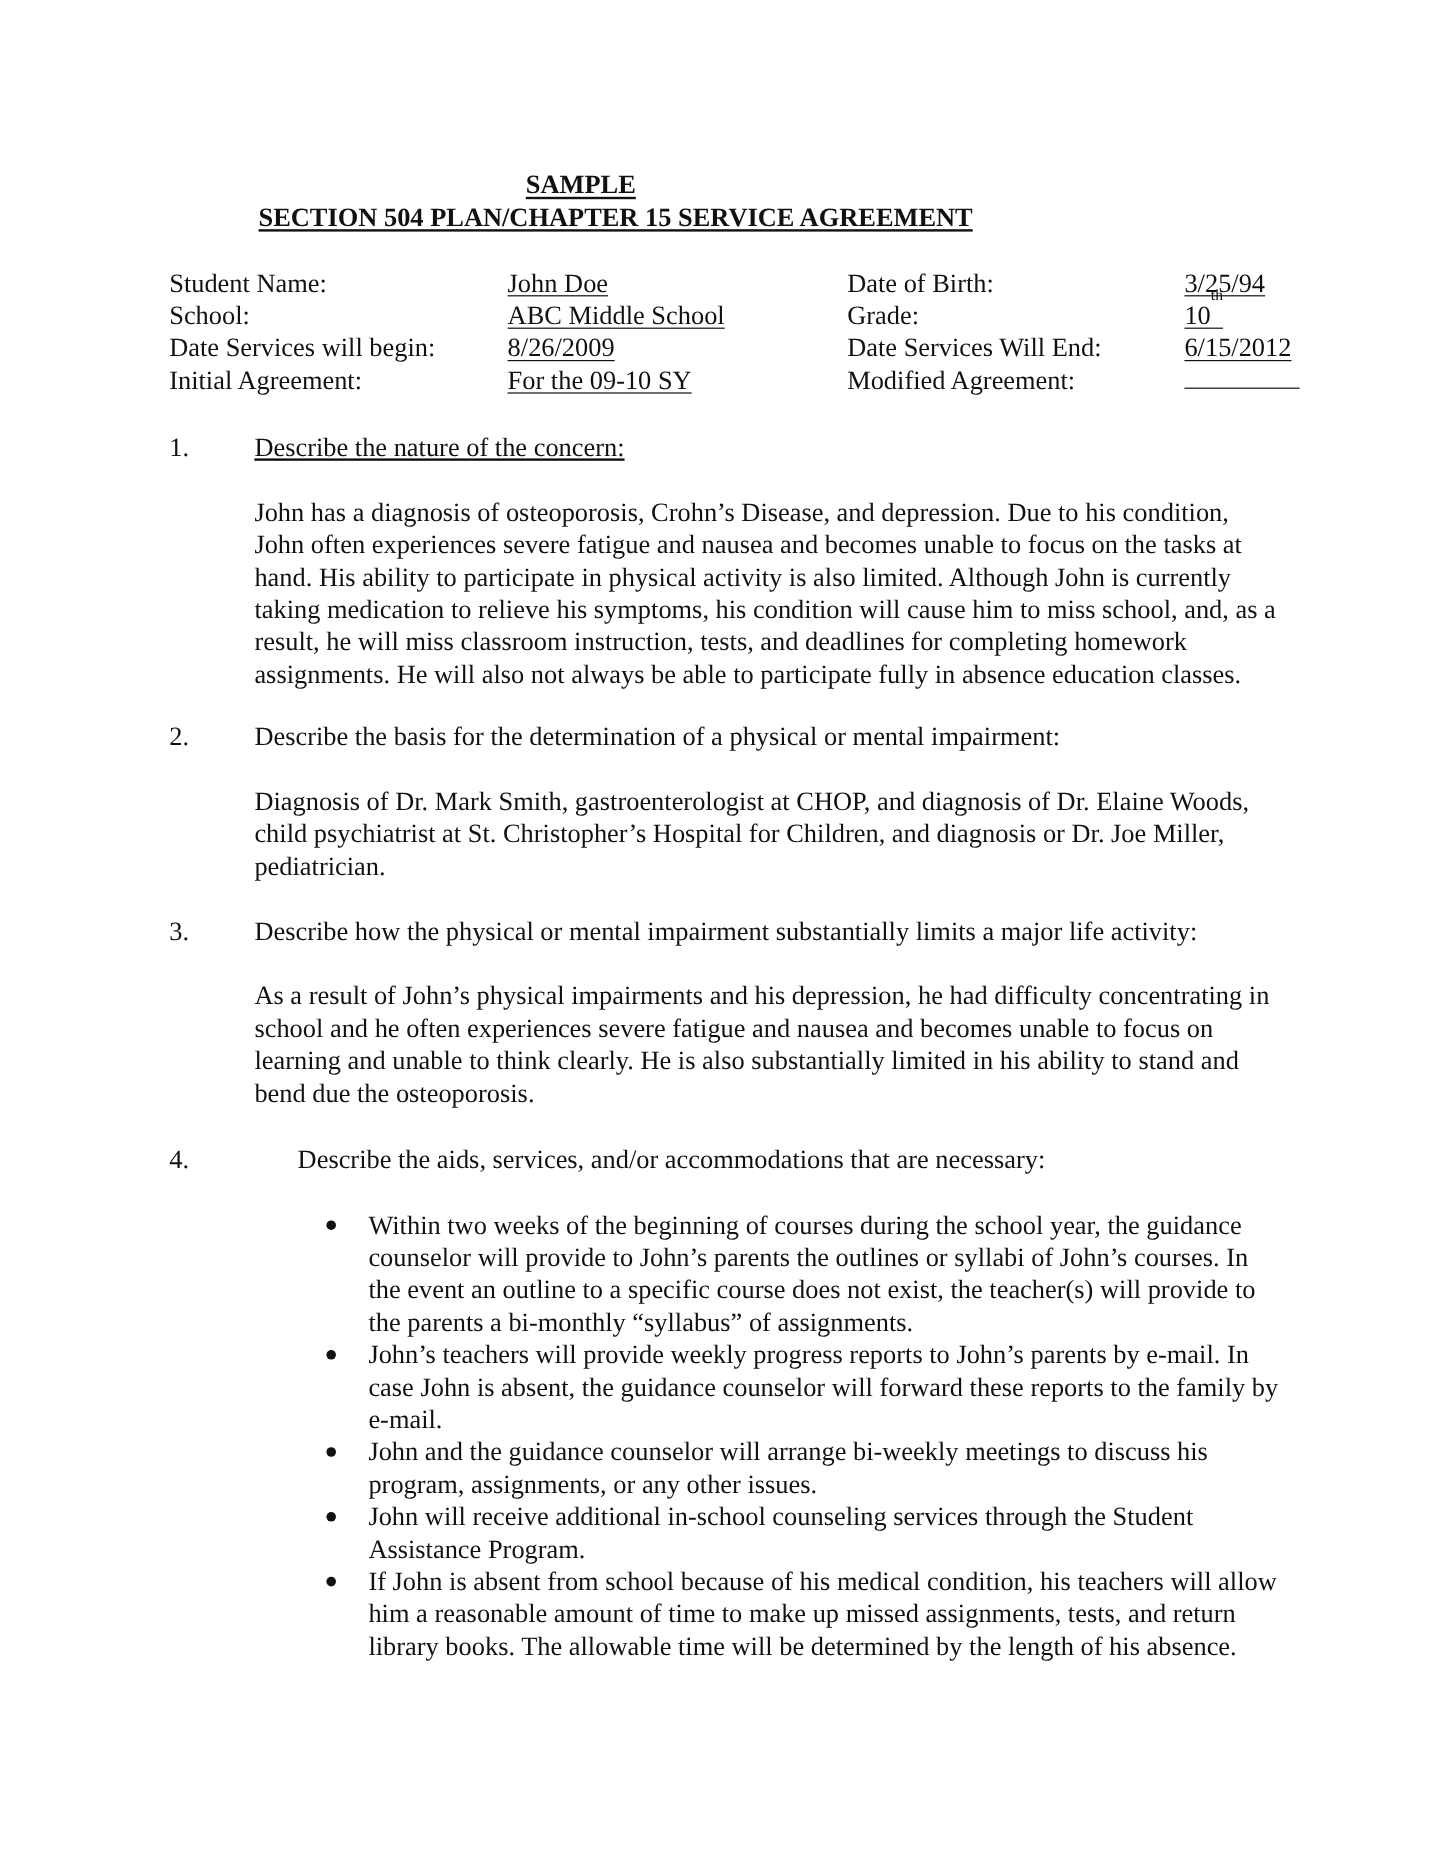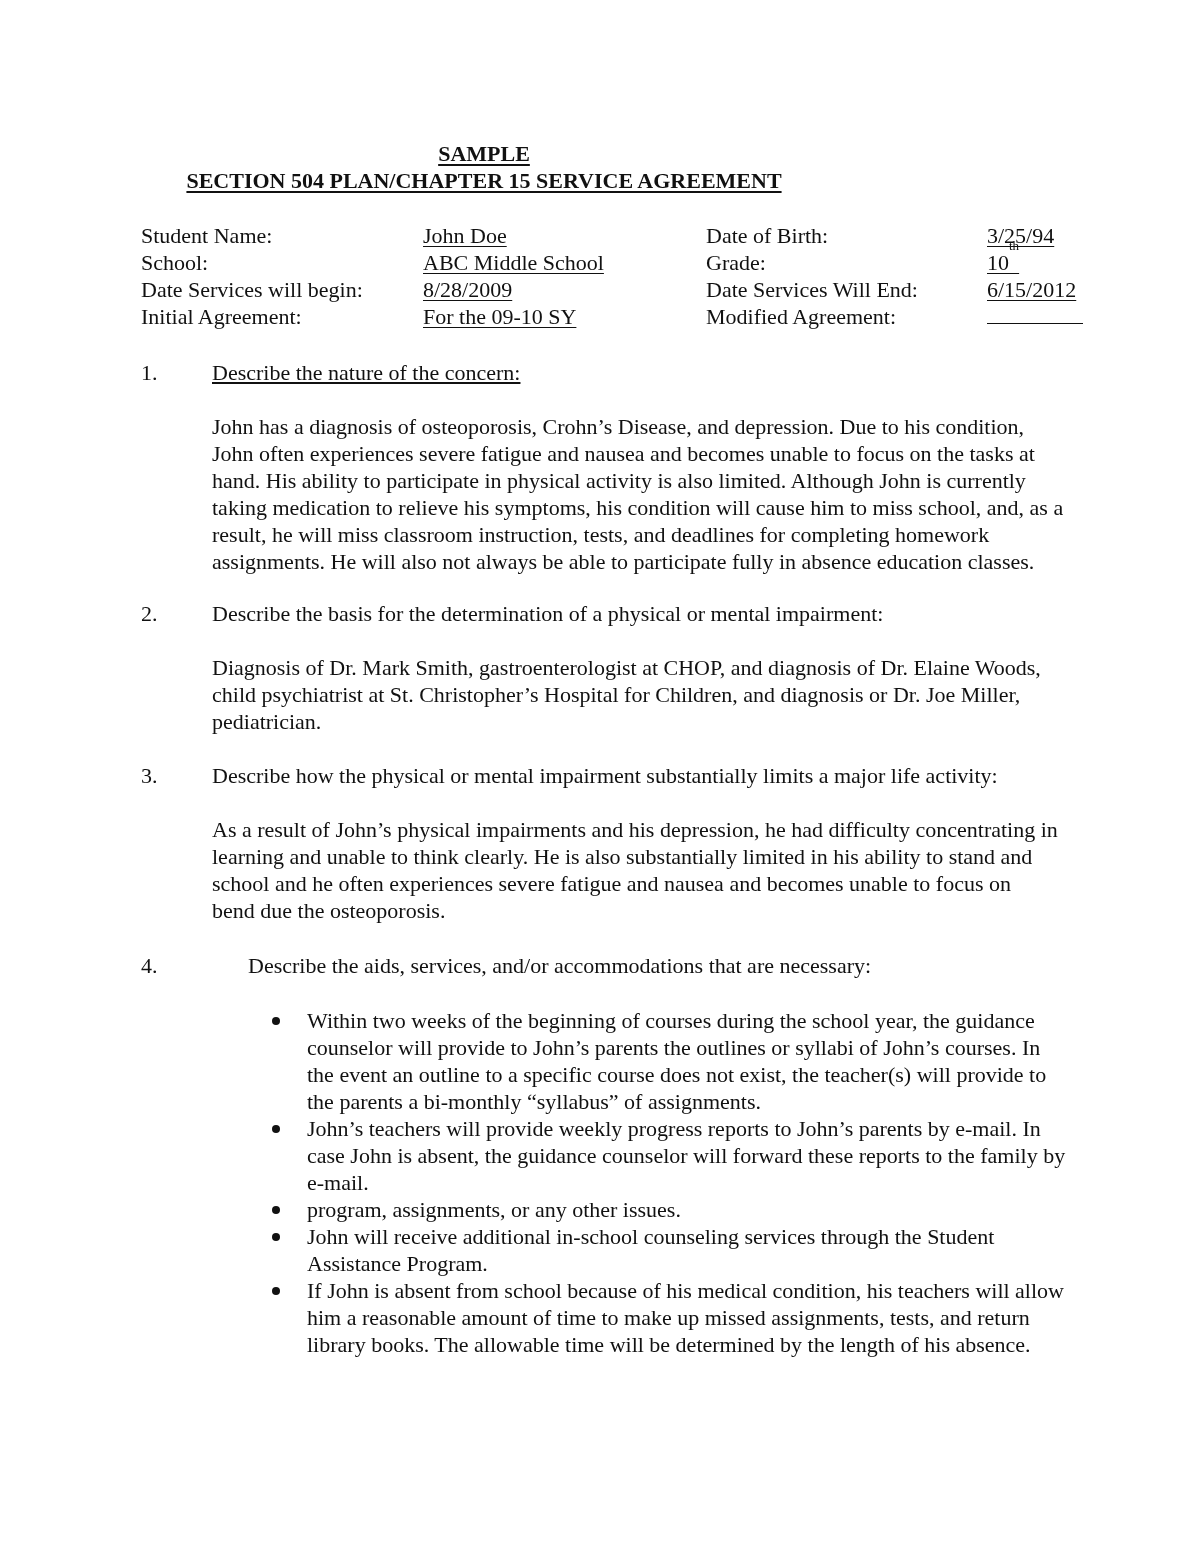--- a/index.html
+++ b/index.html
@@ -10,21 +10,21 @@
     }
     .page { position: absolute; left: 0; top: 0; width: 1200px; height: 1549px; }
     .title {
       position: absolute; left: 0; width: 968px; text-align: center;
       font-weight: bold; font-size: 22px; text-decoration: underline;
       text-decoration-thickness: 2px; text-underline-offset: 3px;
       letter-spacing: 0px;
       font-family: Liberation Serif, serif;
     }
     .title1 { top: 141px; }
-    .title2 { top: 168px; }
+    .title2 { top: 168px; margin-left: 29px; }
 
     .info { position: absolute; font-size: 22px; line-height: 27px; white-space: nowrap; }
     .info .lbl { position: absolute; }
     .info .val { position: absolute; text-decoration: underline; text-decoration-thickness: 1px; text-underline-offset: 3px; }
     .row { position: absolute; left: 0; width: 1200px; height: 27px; }
     .c1 { left: 141px; }
     .c2 { left: 423px; }
     .c3 { left: 706px; }
     .c4 { left: 987px; }
     sup { font-size: 13px; line-height: 0; position: relative; top: -3px; vertical-align: top; }
@@ -57,21 +57,21 @@
       <span class="val c4">3/25/94</span>
     </div>
     <div class="row" style="top:27px;padding-left:12px;">
       <span class="lbl c1">School:</span>
       <span class="val c2">ABC Middle School</span>
       <span class="lbl c3">Grade:</span>
       <span class="val c4"><span>10</span><sup>th</sup></span>
     </div>
     <div class="row" style="top:54px;">
       <span class="lbl c1">Date Services will begin:</span>
-      <span class="val c2">8/28/2009</span>
+      <span class="val c2">8/26/2009</span>
       <span class="lbl c3">Date Services Will End:</span>
       <span class="val c4">6/15/2012</span>
     </div>
     <div class="row" style="top:81px;">
       <span class="lbl c1">Initial Agreement:</span>
       <span class="val c2">For the 09-10 SY</span>
       <span class="lbl c3">Modified Agreement:</span>
       <span class="c4" style="position:absolute;"><span class="blank"></span></span>
     </div>
   </div>
@@ -97,22 +97,22 @@
       <span class="ln">child psychiatrist at St. Christopher’s Hospital for Children, and diagnosis or Dr. Joe Miller,</span>
       <span class="ln">pediatrician.</span>
     </div>
   </div>
 
   <div>
     <div class="num" style="top:762px;">3.</div>
     <div class="q" style="top:762px;">Describe how the physical or mental impairment substantially limits a major life activity:</div>
     <div class="para" style="top:816px;">
       <span class="ln">As a result of John’s physical impairments and his depression, he had difficulty concentrating in</span>
+      <span class="ln">school and he often experiences severe fatigue and nausea and becomes unable to focus on</span>
       <span class="ln">learning and unable to think clearly.  He is also substantially limited in his ability to stand and</span>
-      <span class="ln">school and he often experiences severe fatigue and nausea and becomes unable to focus on</span>
       <span class="ln">bend due the osteoporosis.</span>
     </div>
   </div>
 
   <div>
     <div class="num" style="top:952px;">4.</div>
     <div class="q" style="top:952px;margin-left:36px;">Describe the aids, services, and/or accommodations that are necessary:</div>
     <div class="bullets" style="top:1007px;">
       <div class="bullet">
         <span class="dot"></span>
@@ -127,20 +127,21 @@
         <span class="dot"></span>
         <div class="btext">
           <span class="ln">John’s teachers will provide weekly progress reports to John’s parents by e-mail.  In</span>
           <span class="ln">case John is absent, the guidance counselor will forward these reports to the family by</span>
           <span class="ln">e-mail.</span>
         </div>
       </div>
       <div class="bullet">
         <span class="dot"></span>
         <div class="btext">
+          <span class="ln">John and the guidance counselor will arrange bi-weekly meetings to discuss his</span>
           <span class="ln">program, assignments, or any other issues.</span>
         </div>
       </div>
       <div class="bullet">
         <span class="dot"></span>
         <div class="btext">
           <span class="ln">John will receive additional in-school counseling services through the Student</span>
           <span class="ln">Assistance Program.</span>
         </div>
       </div>

